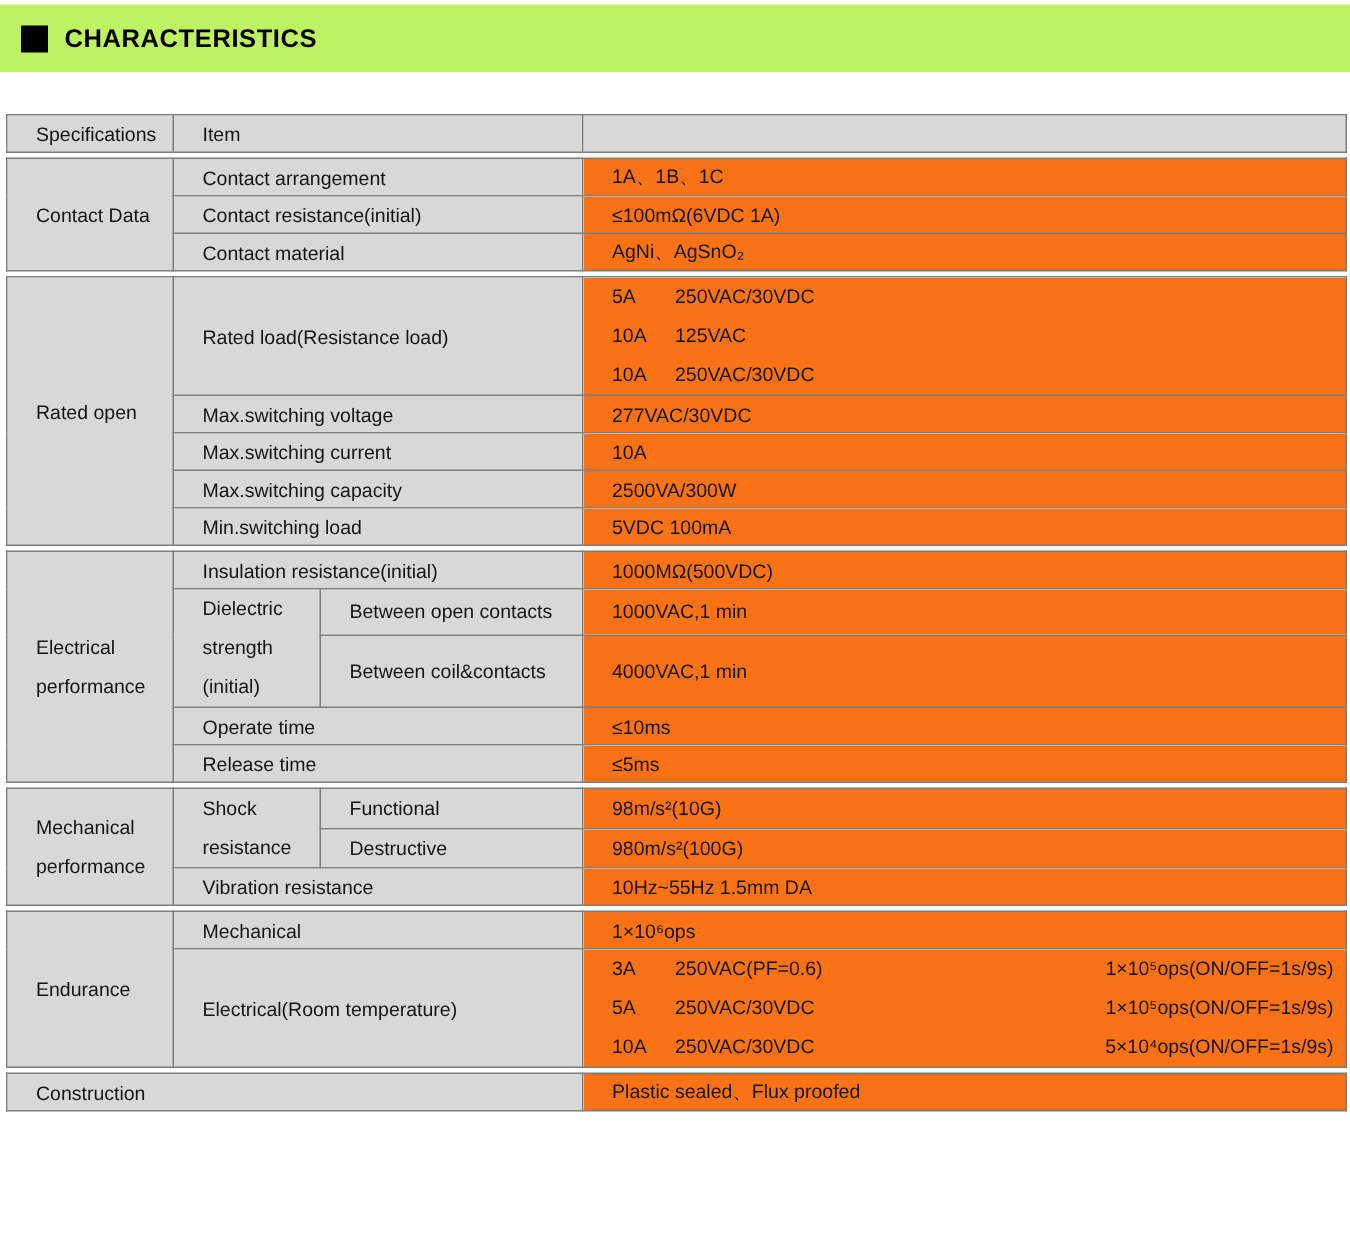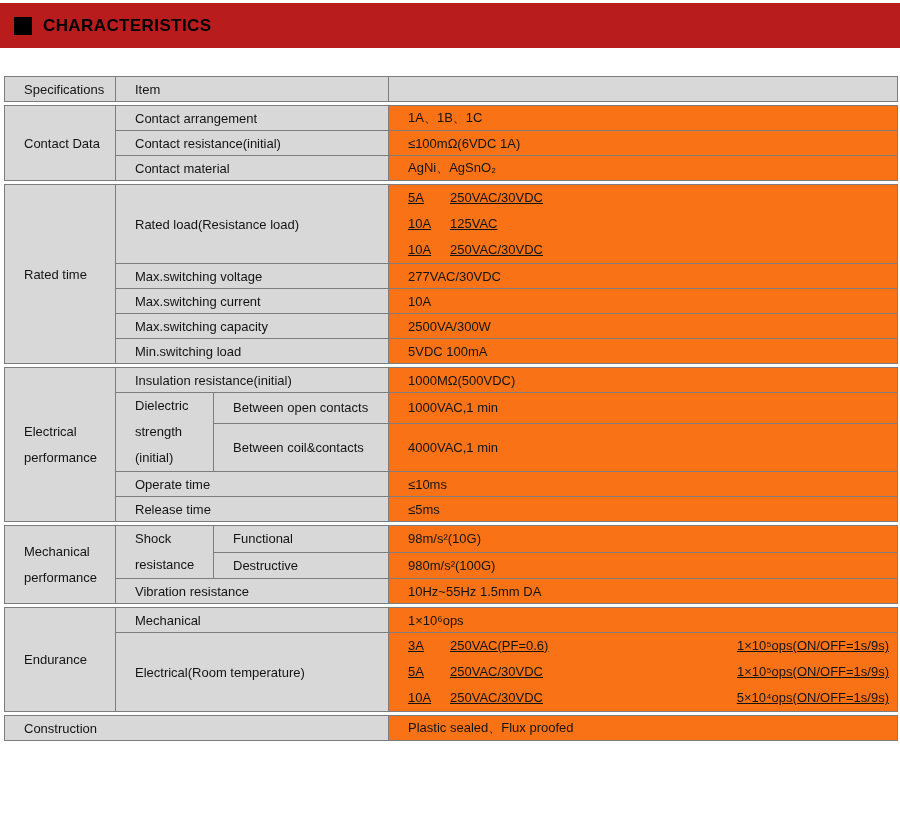--- a/index.html
+++ b/index.html
@@ -2,39 +2,39 @@
 <html><head>
 <meta charset="utf-8">
 <style>
   html,body { margin:0; padding:0; }
   body {
     width:900px; height:835px; background:#ffffff;
     font-family:"Liberation Sans","DejaVu Sans",sans-serif;
     color:#141414; overflow:hidden;
   }
   .banner {
-    margin-top:3px; height:45px; background:#b91c1c;
+    margin-top:3px; height:45px; background:#bef264;
     display:flex; align-items:center; padding-left:14px; box-sizing:border-box;
   }
   .sq { width:18px; height:18px; background:#000; margin-right:11px; flex:0 0 auto; }
   .banner-title { font-size:17px; font-weight:bold; color:#000; letter-spacing:.4px; }
 
   .tbl-area { margin:28px 3px 0 4px; }
   table { border-collapse:collapse; table-layout:fixed; width:893px; margin-bottom:3px; }
   td {
     border:1px solid #7d7d7d; font-size:13px; height:24px;
     padding:0 6px 0 19px; vertical-align:middle; overflow:hidden; white-space:nowrap;
   }
   .g { background:#d8d8d8; }
   .w { background:#f97316; }
   .ml { line-height:26px; }
   .h74 { height:74px; }
   .h44 { height:44px; }
   .h28 { height:28px; }
-  .vstack { display:flex; flex-direction:column; justify-content:center;text-decoration:underline; }
+  .vstack { display:flex; flex-direction:column; justify-content:center; }
   .vrow { display:flex; align-items:center; line-height:26px; }
   .amp { display:inline-block; width:42px; flex:0 0 auto; }
   .ops { margin-left:auto; padding-right:2px; }
 </style>
 </head>
 <body>
 
 <div class="banner">
   <div class="sq"></div>
   <div class="banner-title">CHARACTERISTICS</div>
@@ -84,21 +84,21 @@
 
   <table>
     <colgroup>
         <col style="width:111px">
         <col style="width:98px">
         <col style="width:175px">
         <col style="width:509px">
       </colgroup>
     <tbody>
         <tr>
-      <td class="g" rowspan="5">Rated time</td>
+      <td class="g" rowspan="5">Rated open</td>
       <td class="g h74" colspan="2">Rated load(Resistance load)</td>
       <td class="w h74">
         <div class="vstack">
           <div class="vrow">
             <span class="amp">5A</span>
             <span>250VAC/30VDC</span>
           </div>
           <div class="vrow">
             <span class="amp">10A</span>
             <span>125VAC</span>

